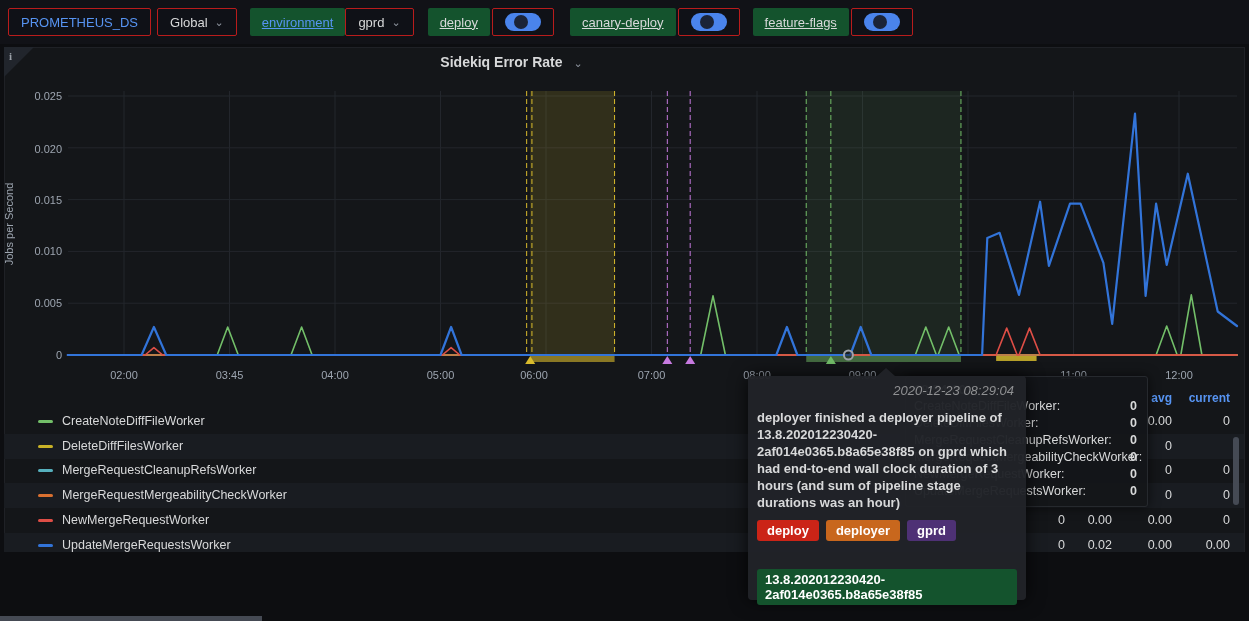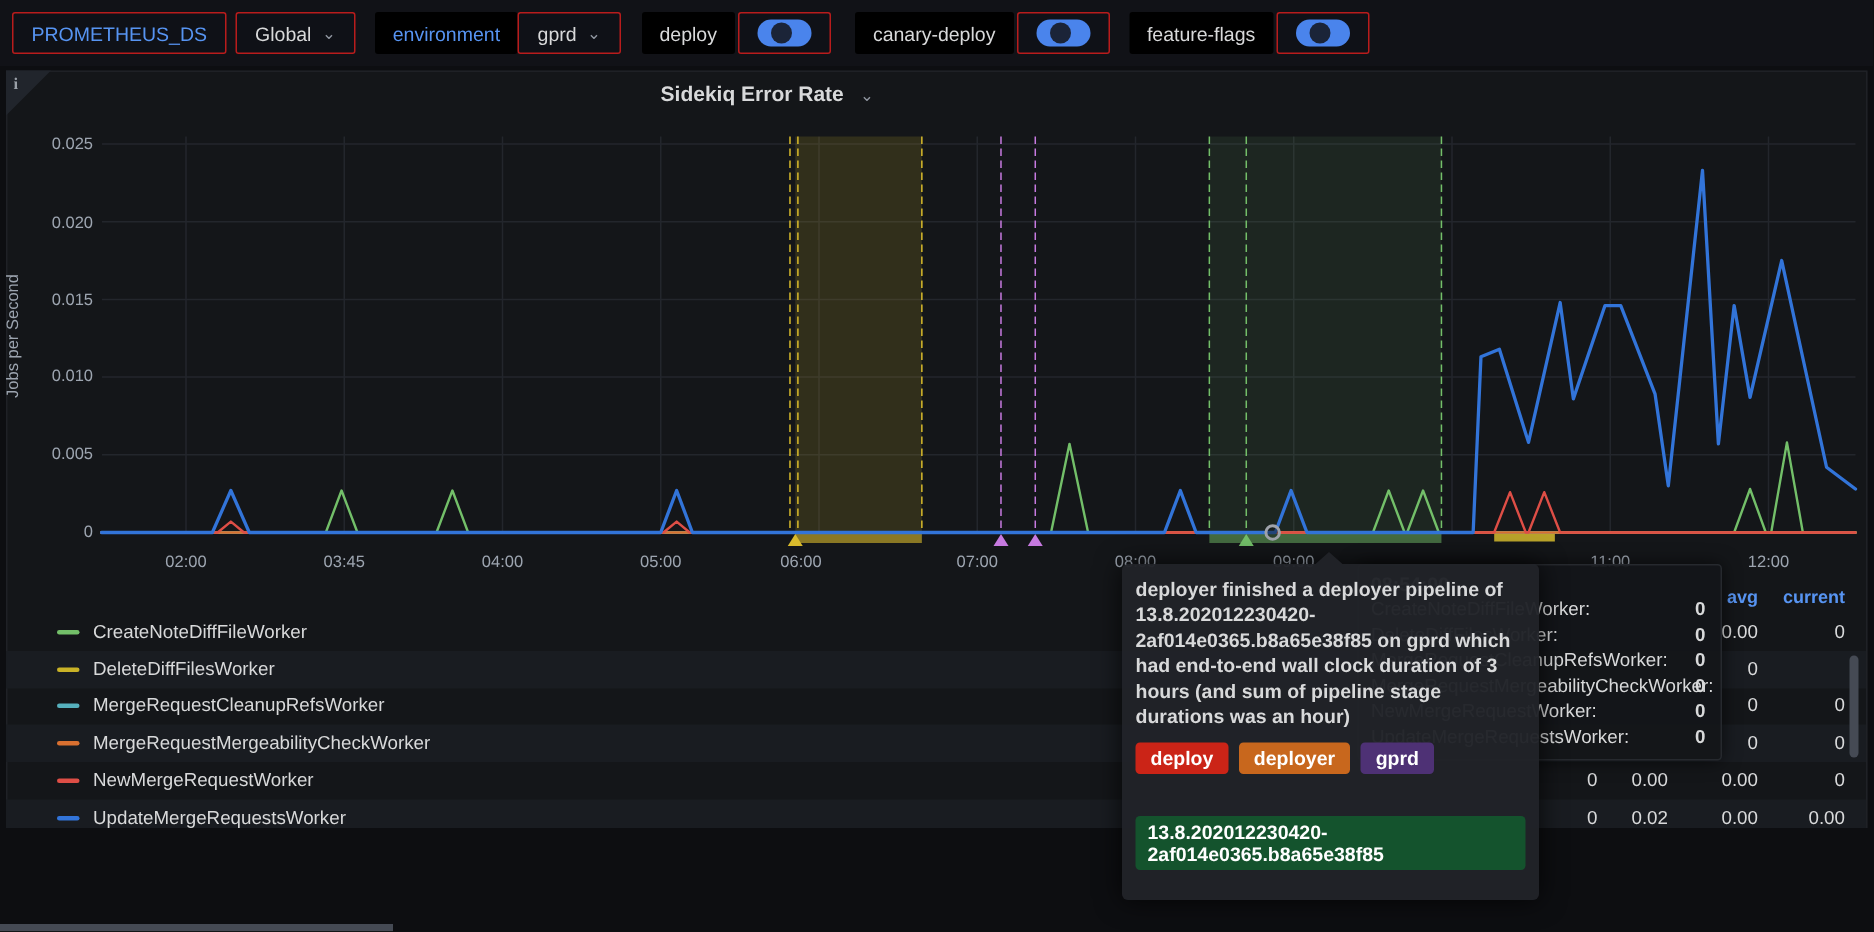--- a/index.html
+++ b/index.html
@@ -4,21 +4,21 @@
 <style>
   * { margin:0; padding:0; box-sizing:border-box; }
   html,body { background:#0d0e11; }
   body { font-family:"Liberation Sans", sans-serif; }
   .screen { position:relative; width:1249px; height:621px; overflow:hidden; background:#0d0e11; }
 
   
   .topbar { position:absolute; left:0; top:0; width:1249px; height:44px; background:#111217; display:flex; align-items:center; padding-left:8px; z-index:10; }
   .chip { height:28px; display:flex; align-items:center; padding:0 12px; font-size:13px; color:#d8d9da; border-radius:2px; white-space:nowrap; }
   .chip.bordered { border:1px solid #b91c1c; background:#0f1117; }
-  .chip.filled { background:#000000; }
+  .chip.filled { background:#14532d;text-decoration:underline; }
   .chip.blue-text { color:#5794f2; }
   .caret { color:#8e949e; font-size:11px; margin-left:7px; }
   .toggle-chip { width:62px; justify-content:center; }
   .toggle-pill { position:relative; width:36px; height:18px; border-radius:9px; background:#4a84ec; }
   .toggle-knob { position:absolute; left:9px; top:2px; width:14px; height:14px; border-radius:50%; background:#1b2438; }
   .gap6 { margin-right:6px; } .gap13 { margin-right:13px; } .gap14 { margin-right:14px; } .gap2 { margin-right:2px; } .gap16 { margin-right:16px; }
 
   
   .panel { position:absolute; left:4px; top:47px; width:1241px; height:505px; background:#141619; border:1px solid #1f2126; z-index:1; }
   .info-corner { position:absolute; left:4px; top:47px; width:0; height:0; border-top:30px solid #21252c; border-right:30px solid transparent; z-index:2; }
@@ -222,20 +222,21 @@
   <div class="ht-row"><span>CreateNoteDiffFileWorker:</span><span class="val">0</span></div>
       <div class="ht-row"><span>DeleteDiffFilesWorker:</span><span class="val">0</span></div>
       <div class="ht-row"><span>MergeRequestCleanupRefsWorker:</span><span class="val">0</span></div>
       <div class="ht-row"><span>MergeRequestMergeabilityCheckWorker:</span><span class="val">0</span></div>
       <div class="ht-row"><span>NewMergeRequestWorker:</span><span class="val">0</span></div>
       <div class="ht-row"><span>UpdateMergeRequestsWorker:</span><span class="val">0</span></div>
     </div>
 
   <div class="annotation-popup">
     <div class="popup-caret"></div>
+    <div class="popup-time">2020-12-23 08:29:04</div>
     <div class="popup-body">deployer finished a deployer pipeline of 13.8.202012230420-2af014e0365.b8a65e38f85 on gprd which had end-to-end wall clock duration of 3 hours (and sum of pipeline stage durations was an hour)</div>
     <div class="popup-tags" id="popup-tags">
         <span class="tag" style="background: rgb(203, 36, 23);">deploy</span>
         <span class="tag" style="background: rgb(200, 103, 29);">deployer</span>
         <span class="tag" style="background: rgb(78, 49, 117);">gprd</span>
       </div>
     <div>
       <span class="version-tag" id="version-tag" style="background: #14532d; margin-top: 28px;">13.8.202012230420-2af014e0365.b8a65e38f85</span>
     </div>
   </div>

